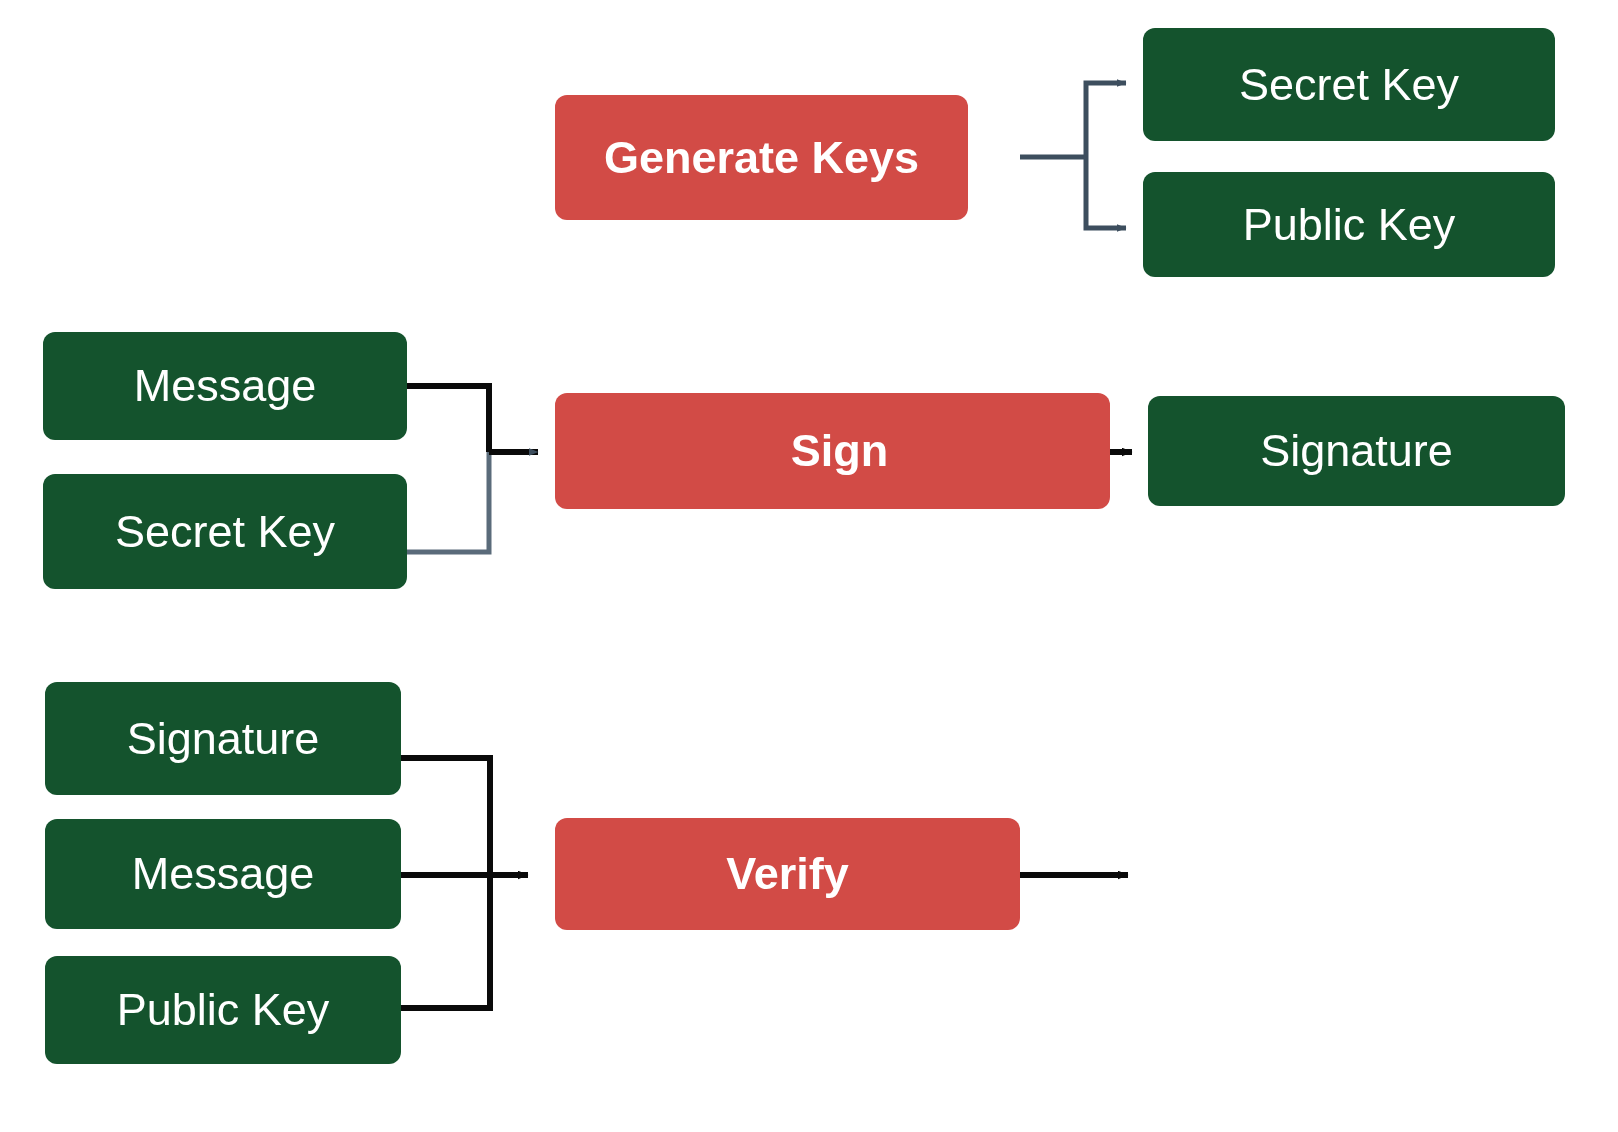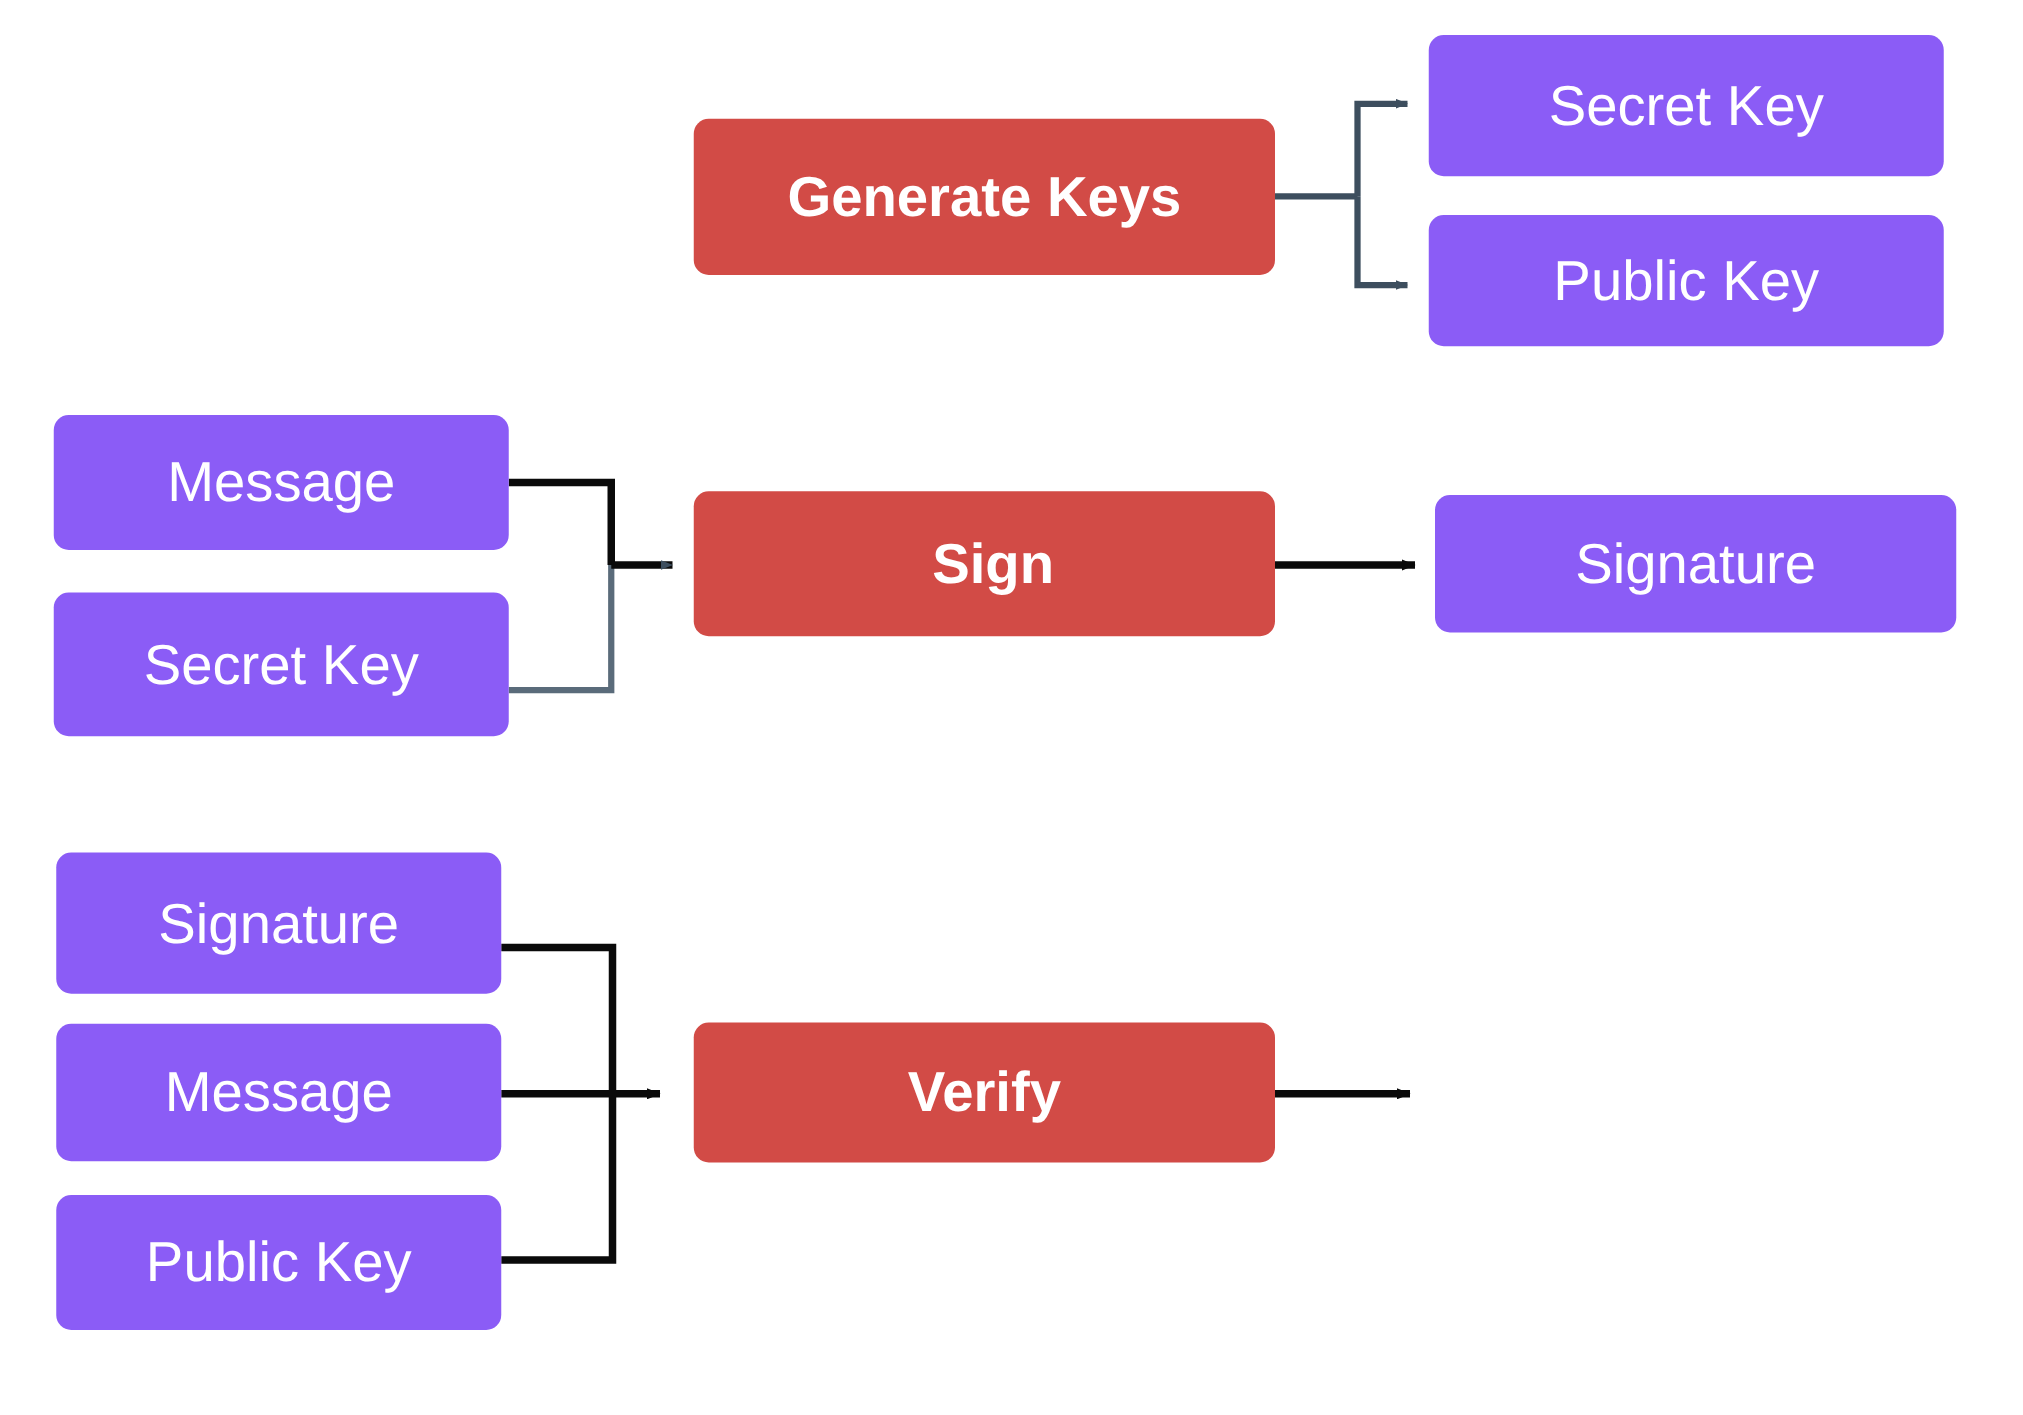--- a/index.html
+++ b/index.html
@@ -31,21 +31,21 @@
     display: flex;
     align-items: center;
     justify-content: center;
     box-sizing: border-box;
     color: #ffffff;
     text-align: center;
     line-height: 1.1;
     z-index: 2;
   }
   .node-data {
-    background: #8b5cf6;
+    background: #14532d;
     font-size: 45px;
     font-weight: 400;
   }
   .node-op {
     background: #d24b46;
     font-size: 45px;
     font-weight: bold;
   }
   .node-label {
     display: block;
@@ -89,41 +89,41 @@
       <path d="M401,758 L490,758 L490,875" stroke="#0a0a0a" stroke-width="6" fill="none"></path>
       <path d="M401,1008 L490,1008 L490,875" stroke="#0a0a0a" stroke-width="6" fill="none"></path>
       <path d="M401,875 L528,875" stroke="#0a0a0a" stroke-width="6" fill="none" marker-end="url(#arrow-black)"></path>
     </g>
 
     <g>
       <path d="M1020,875 L1128,875" stroke="#0a0a0a" stroke-width="6" fill="none" marker-end="url(#arrow-black)"></path>
     </g>
   </svg>
 
-  <div class="node node-op" style="left:555px; top:95px; width:465px; height:125px;">
+  <div class="node node-op" style="left:555px; top:95px; width:413px; height:125px;">
     <span class="node-label">Generate Keys</span>
   </div>
 
   <div class="node node-data" style="left:1143px; top:28px; width:412px; height:113px;">
     <span class="node-label">Secret Key</span>
   </div>
 
   <div class="node node-data" style="left:1143px; top:172px; width:412px; height:105px;">
     <span class="node-label">Public Key</span>
   </div>
 
   <div class="node node-data" style="left:43px; top:332px; width:364px; height:108px;">
     <span class="node-label">Message</span>
   </div>
 
   <div class="node node-data" style="left:43px; top:474px; width:364px; height:115px;">
     <span class="node-label">Secret Key</span>
   </div>
 
-  <div class="node node-op" style="left:555px; top:393px; width:465px; height:116px;padding-left:14px;">
+  <div class="node node-op" style="left:555px; top:393px; width:555px; height:116px;padding-left:14px;">
     <span class="node-label">Sign</span>
   </div>
 
   <div class="node node-data" style="left:1148px; top:396px; width:417px; height:110px;">
     <span class="node-label">Signature</span>
   </div>
 
   <div class="node node-data" style="left:45px; top:682px; width:356px; height:113px;">
     <span class="node-label">Signature</span>
   </div>

